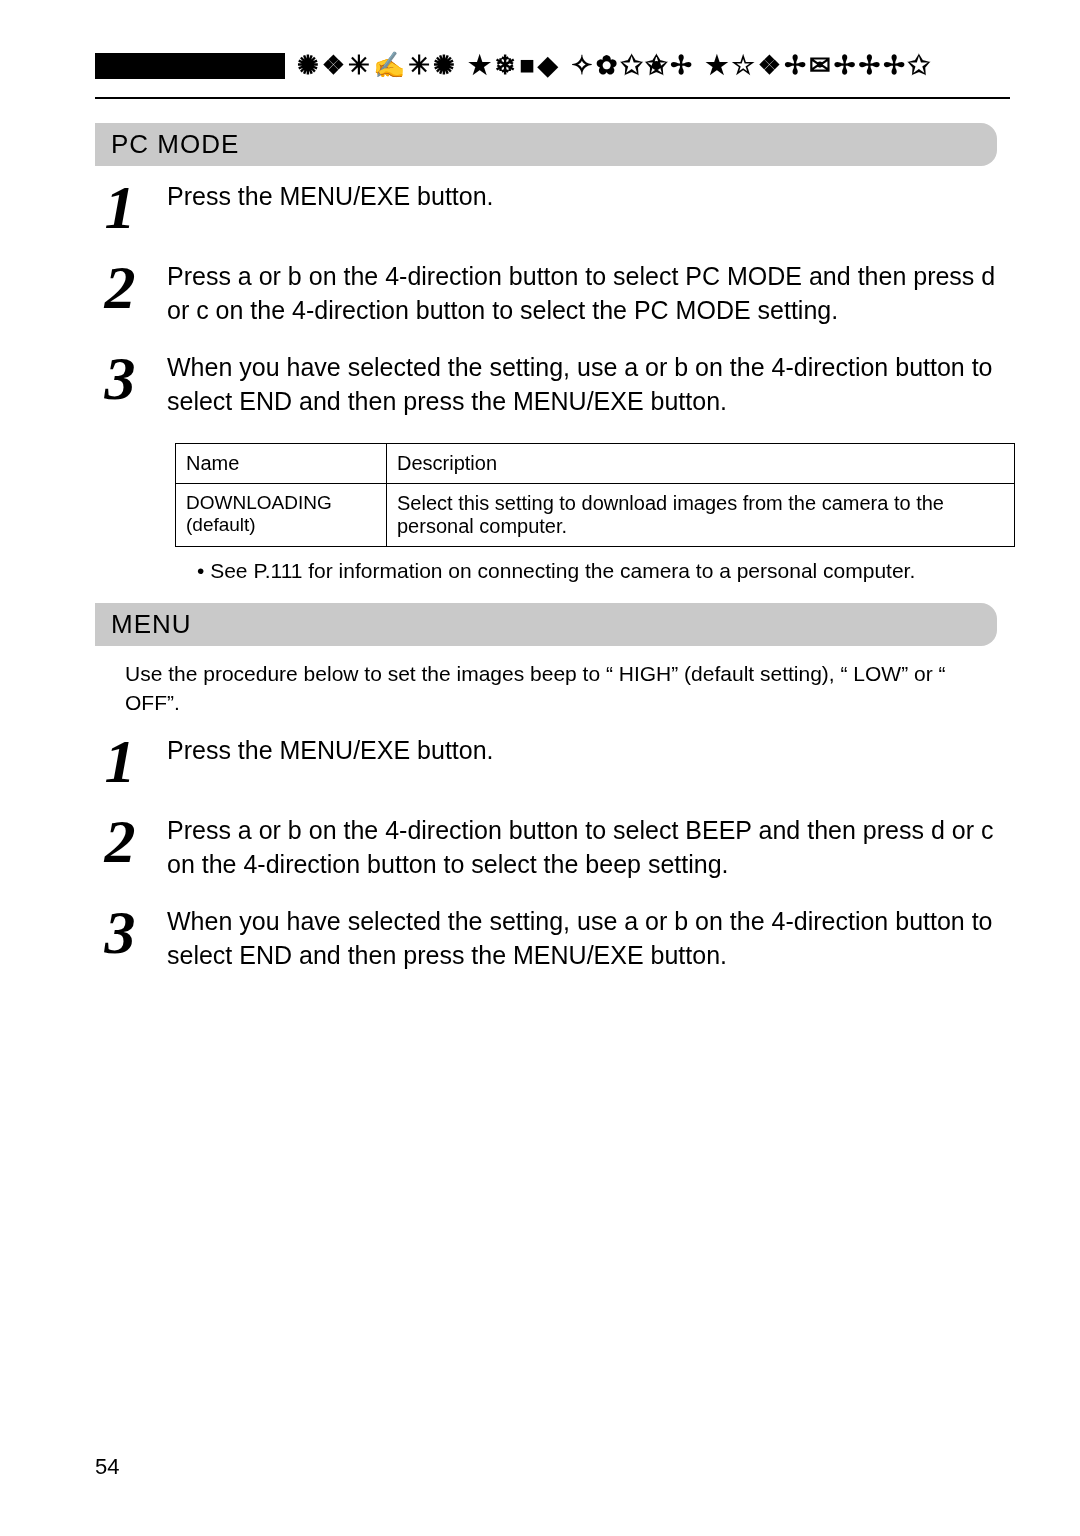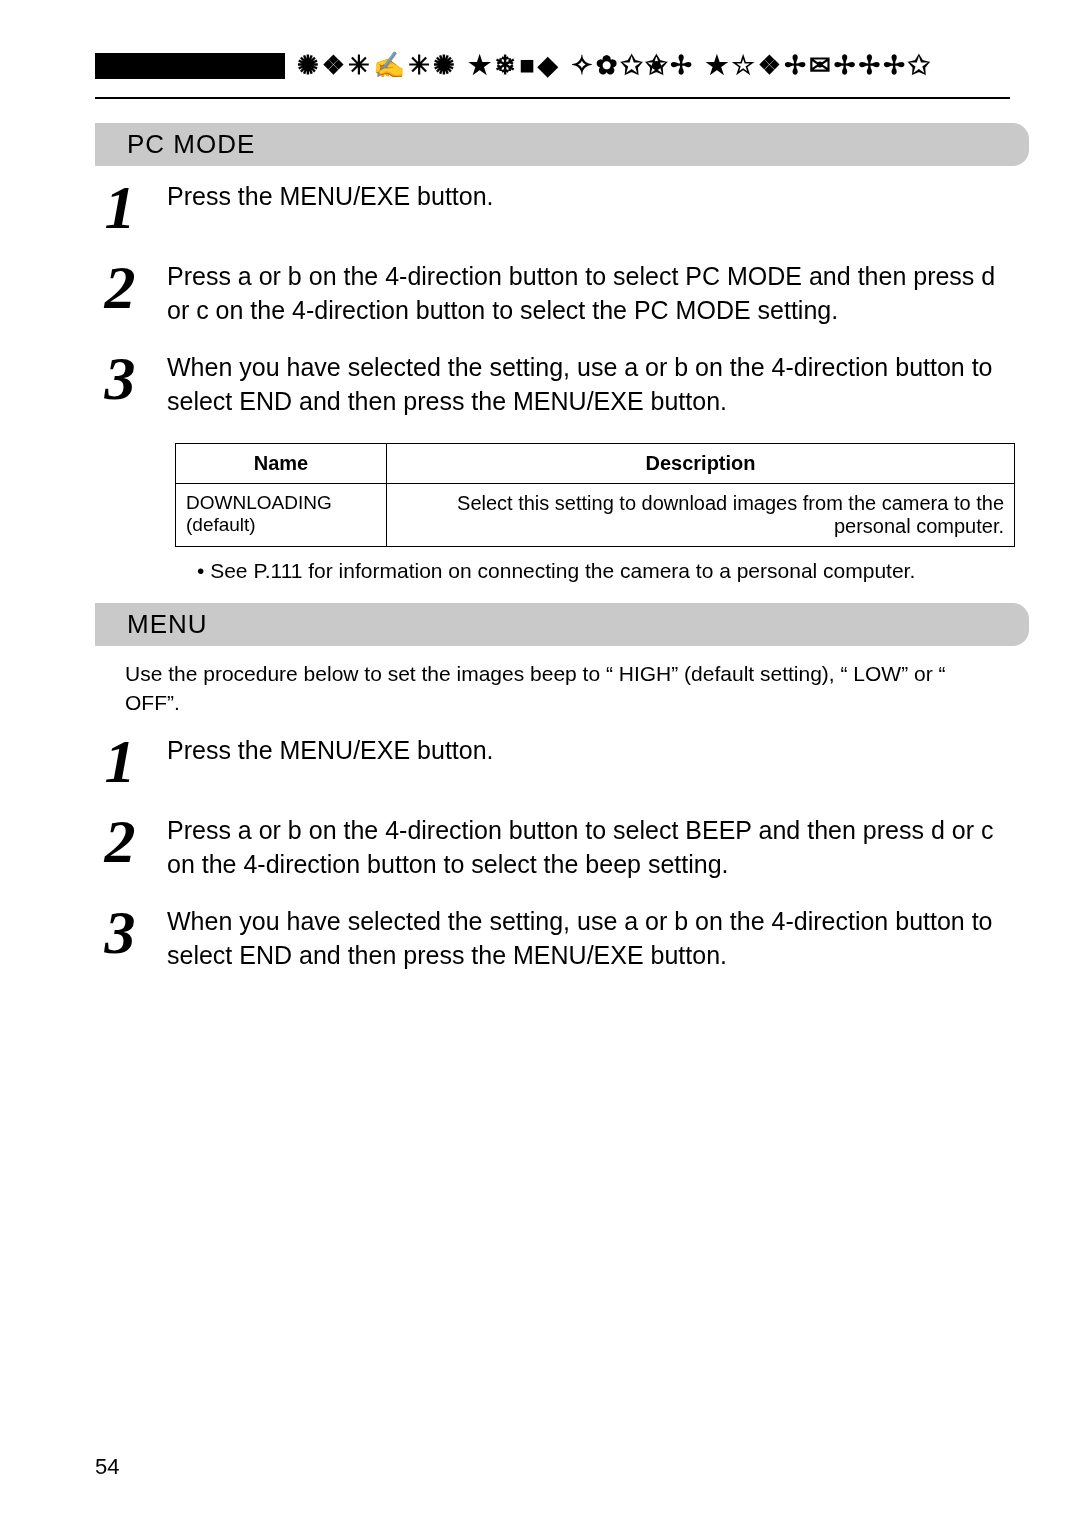--- a/index.html
+++ b/index.html
@@ -35,21 +35,21 @@
     font-weight: bold;
   }
   .divider {
     border: none;
     border-top: 2px solid #000;
     margin: 16px 0 24px 0;
   }
   .section-title {
     background: #c9c9c9;
     border-radius: 0 16px 16px 0;
-    padding: 6px 32px;
+    padding: 6px 16px;
     font-size: 26px;
     letter-spacing: 1px;
     font-family: Arial, sans-serif;
     margin: 18px 0 14px 0;
     width: 870px;
   }
   .intro {
     font-size: 21px;
     line-height: 1.38;
     margin: 0 0 16px 30px;
@@ -77,26 +77,26 @@
   }
   table.desc {
     border-collapse: collapse;
     margin: 6px 0 10px 80px;
     width: 840px;
     font-size: 20px;
   }
   table.desc th, table.desc td {
     border: 1px solid #000;
     padding: 8px 10px;
-    text-align: right;
+    text-align: left;
     vertical-align: top;
   }
   table.desc th {
-    font-weight: bold;
-    text-align: center;
+    font-weight: normal;
+    text-align: left;
   }
   table.desc td.name {
     text-align: left;
     width: 190px;
     font-size: 19px;
   }
   .note {
     font-size: 21px;
     margin: 10px 0 10px 102px;
     line-height: 1.35;

